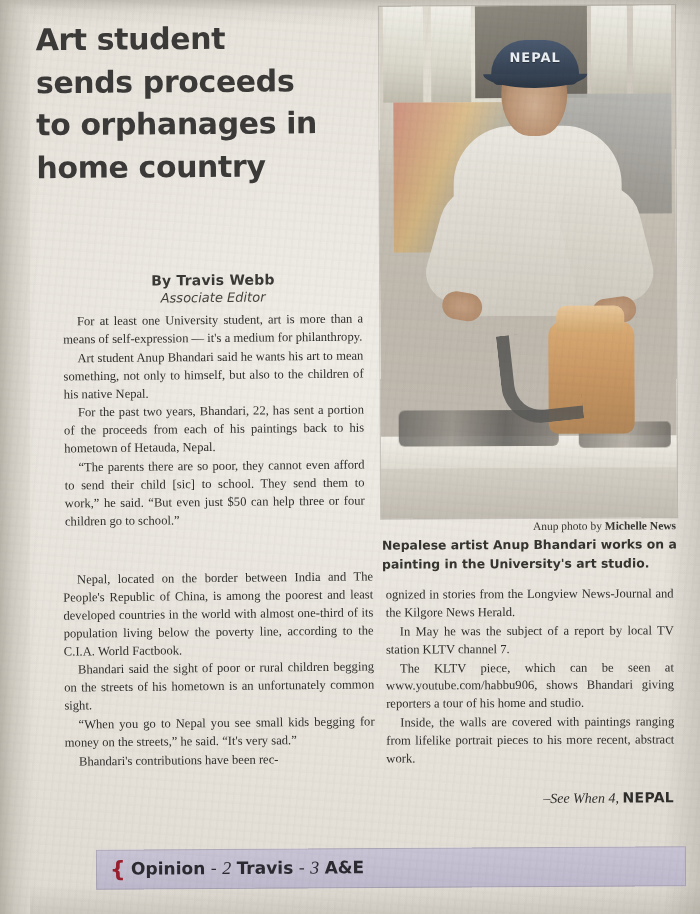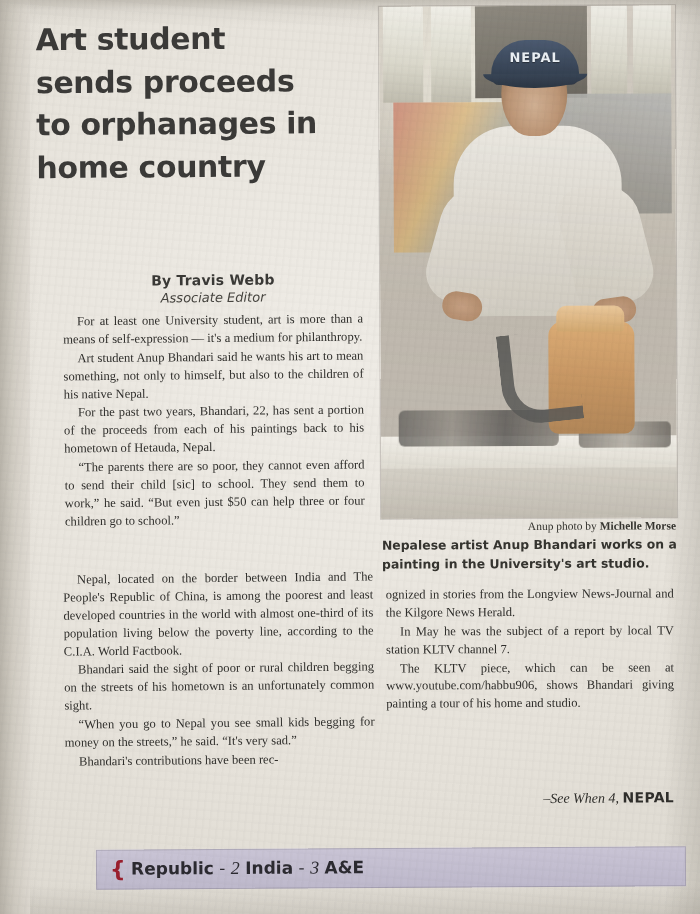--- a/index.html
+++ b/index.html
@@ -413,21 +413,22 @@
   <div class="col" id="col-left-lower">
     <p>Nepal, located on the border between India and The People's Republic of China, is among the poorest and least developed countries in the world with almost one-third of its population living below the poverty line, according to the C.I.A. World Factbook.</p>
     <p>Bhandari said the sight of poor or rural children begging on the streets of his hometown is an unfortunately common sight.</p>
     <p>“When you go to Nepal you see small kids begging for money on the streets,” he said. “It's very sad.”</p>
     <p>Bhandari's contributions have been rec-</p>
   </div>
 
   <div class="col" id="col-right">
     <p style="text-indent:0">ognized in stories from the Longview News-Journal and the Kilgore News Herald.</p>
     <p>In May he was the subject of a report by local TV station KLTV channel 7.</p>
-    <p>The KLTV piece, which can be seen at www.youtube.com/habbu906, shows Bhandari giving painting a tour of his home and studio.</p>
+    <p>The KLTV piece, which can be seen at www.youtube.com/habbu906, shows Bhandari giving reporters a tour of his home and studio.</p>
+    <p>Inside, the walls are covered with paintings ranging from lifelike portrait pieces to his more recent, abstract work.</p>
   </div>
 
   <div class="jump">
     <span>–See When 4,</span>
     <span class="sec">NEPAL</span>
   </div>
 
   <div class="photo-wrap">
     <div class="photo">
       <div class="win w1"></div>
@@ -451,29 +452,29 @@
       <div class="clutter2"></div>
       <div class="vase"></div>
       <div class="vase-top"></div>
       <div class="hose"></div>
       <div class="table-front"></div>
       <div class="photo-haze"></div>
     </div>
   </div>
 
   <div class="credit">
-    <span>Anup photo by </span><b>Michelle Morse</b>
+    <span>Anup photo by </span><b>Michelle News</b>
   </div>
 
   <div class="caption">Nepalese artist Anup Bhandari works on a painting in the University's art studio.</div>
 
 </div>
 
 <div class="indexbar">
   <div class="inner">
     <span class="brace">{</span>
-    <span class="b">Republic</span><span class="dash"> - </span><span class="i">2</span>
-    <span class="b">India</span><span class="dash"> - </span><span class="i">3</span>
+    <span class="b">Opinion</span><span class="dash"> - </span><span class="i">2</span>
+    <span class="b">Travis</span><span class="dash"> - </span><span class="i">3</span>
     <span class="b">A&amp;E</span>
   </div>
 </div>
 
 <div class="grain"></div>
 
 </body></html>

